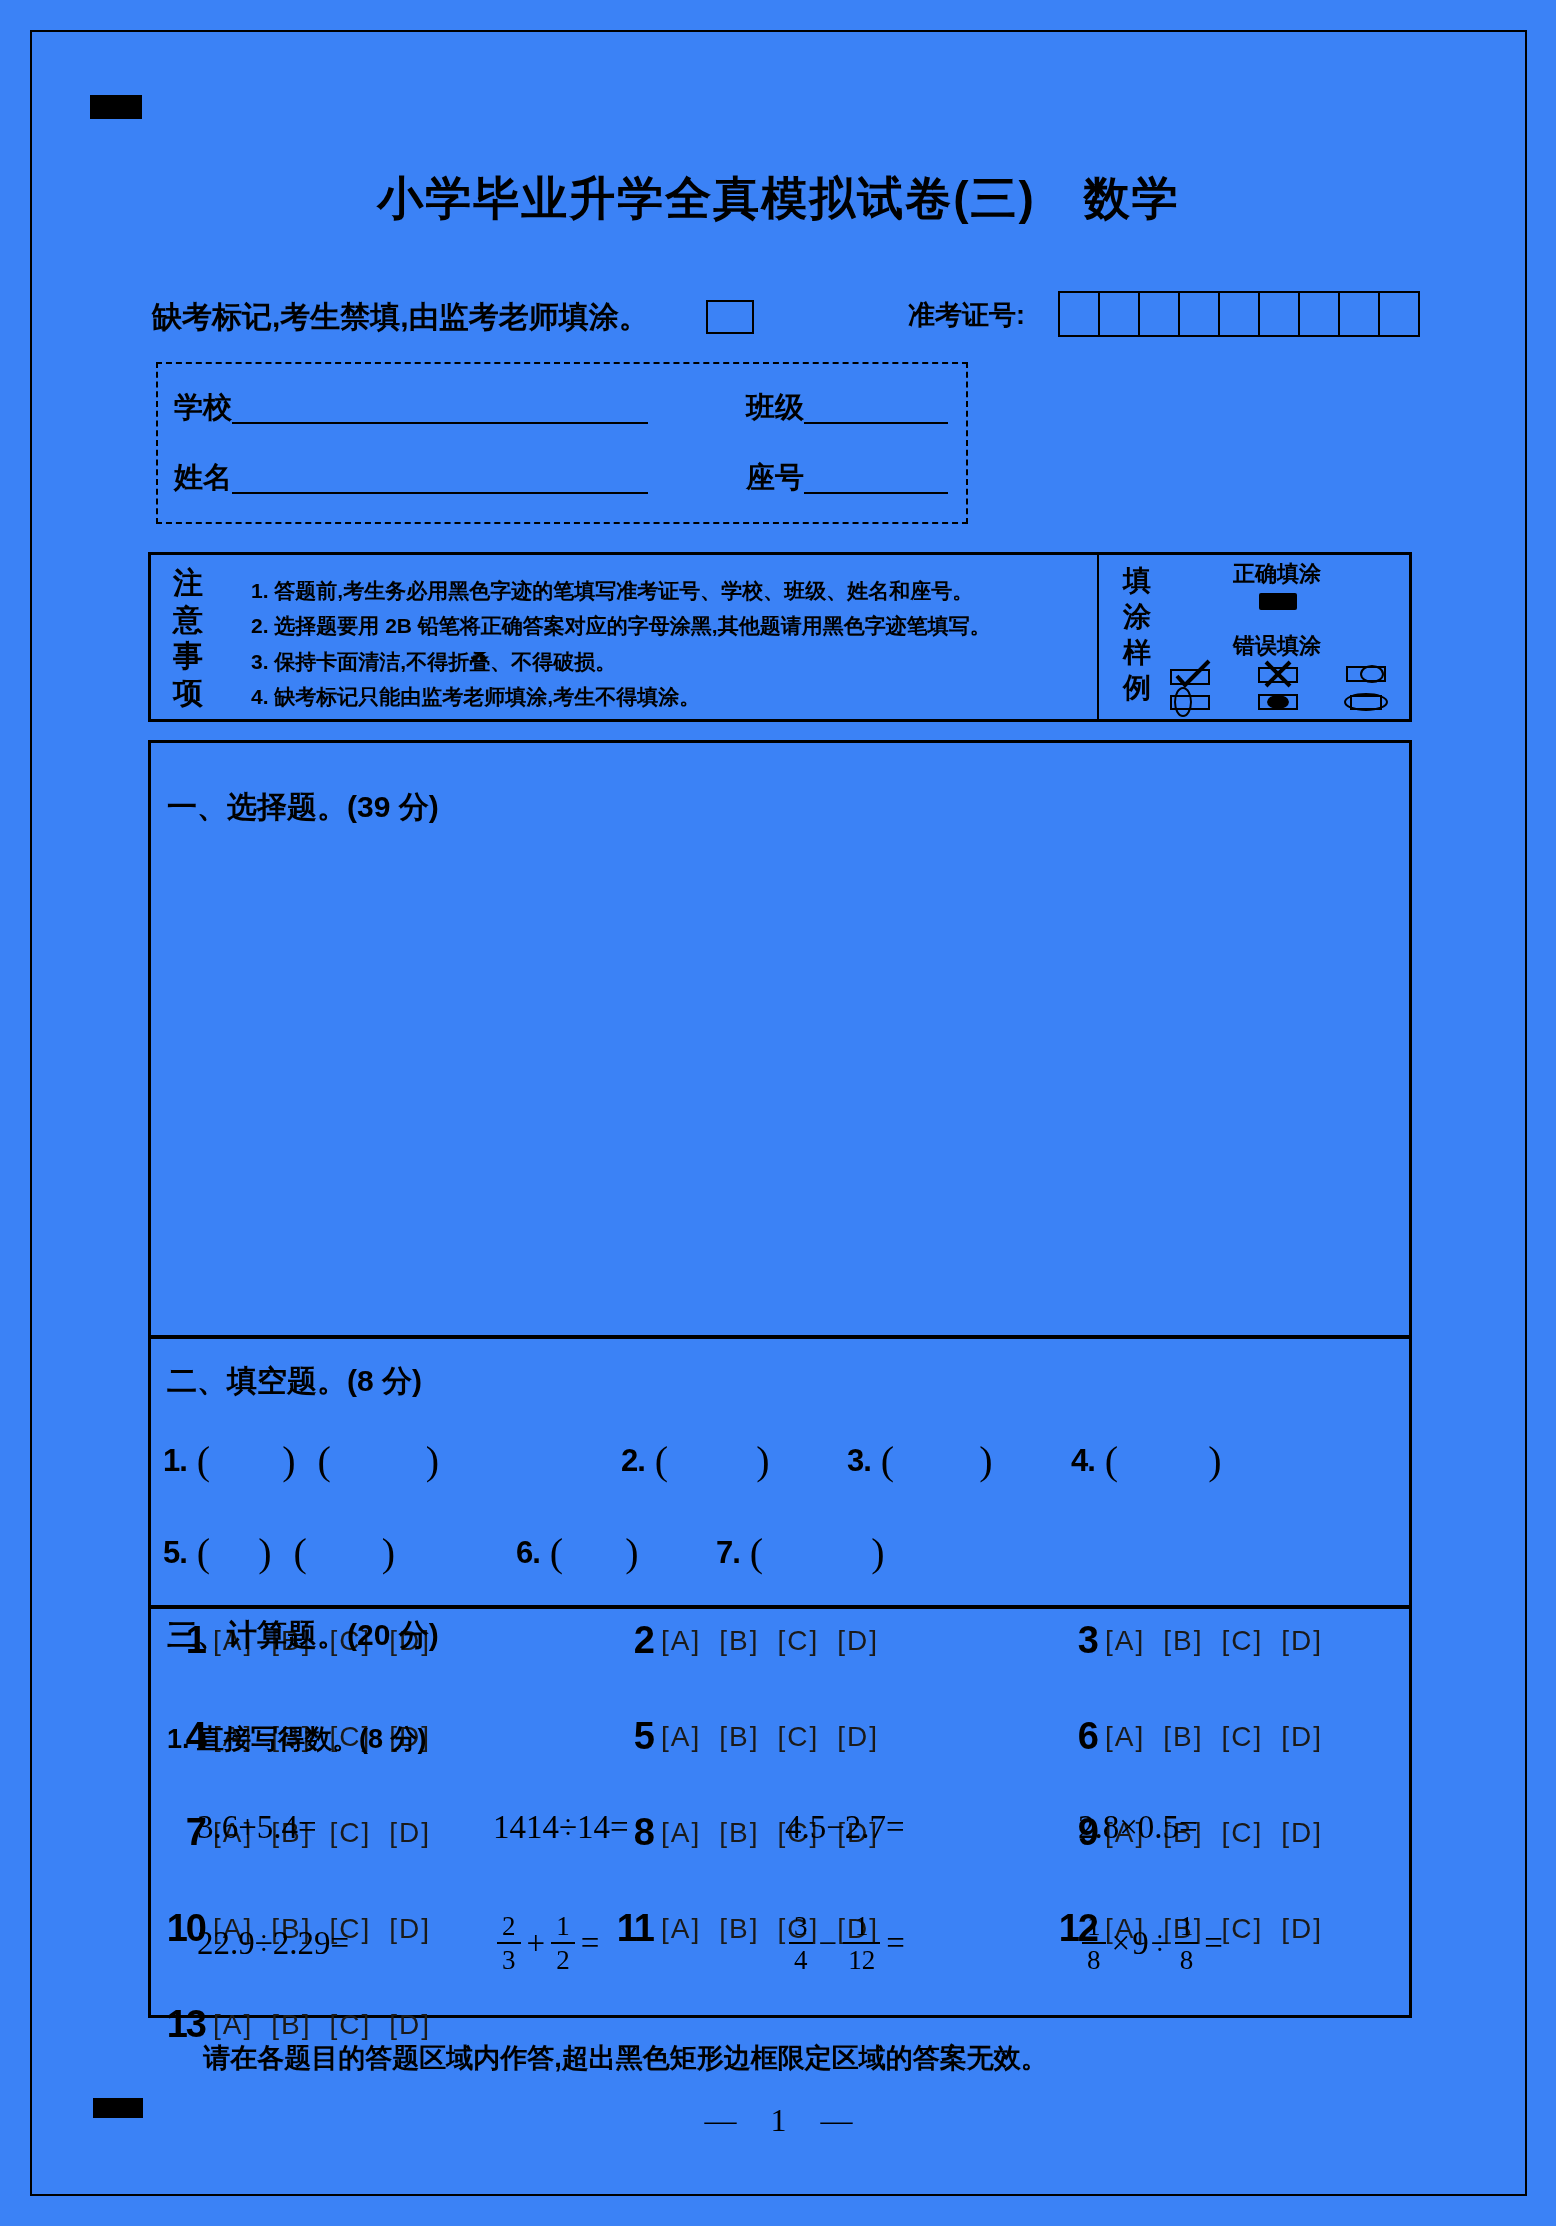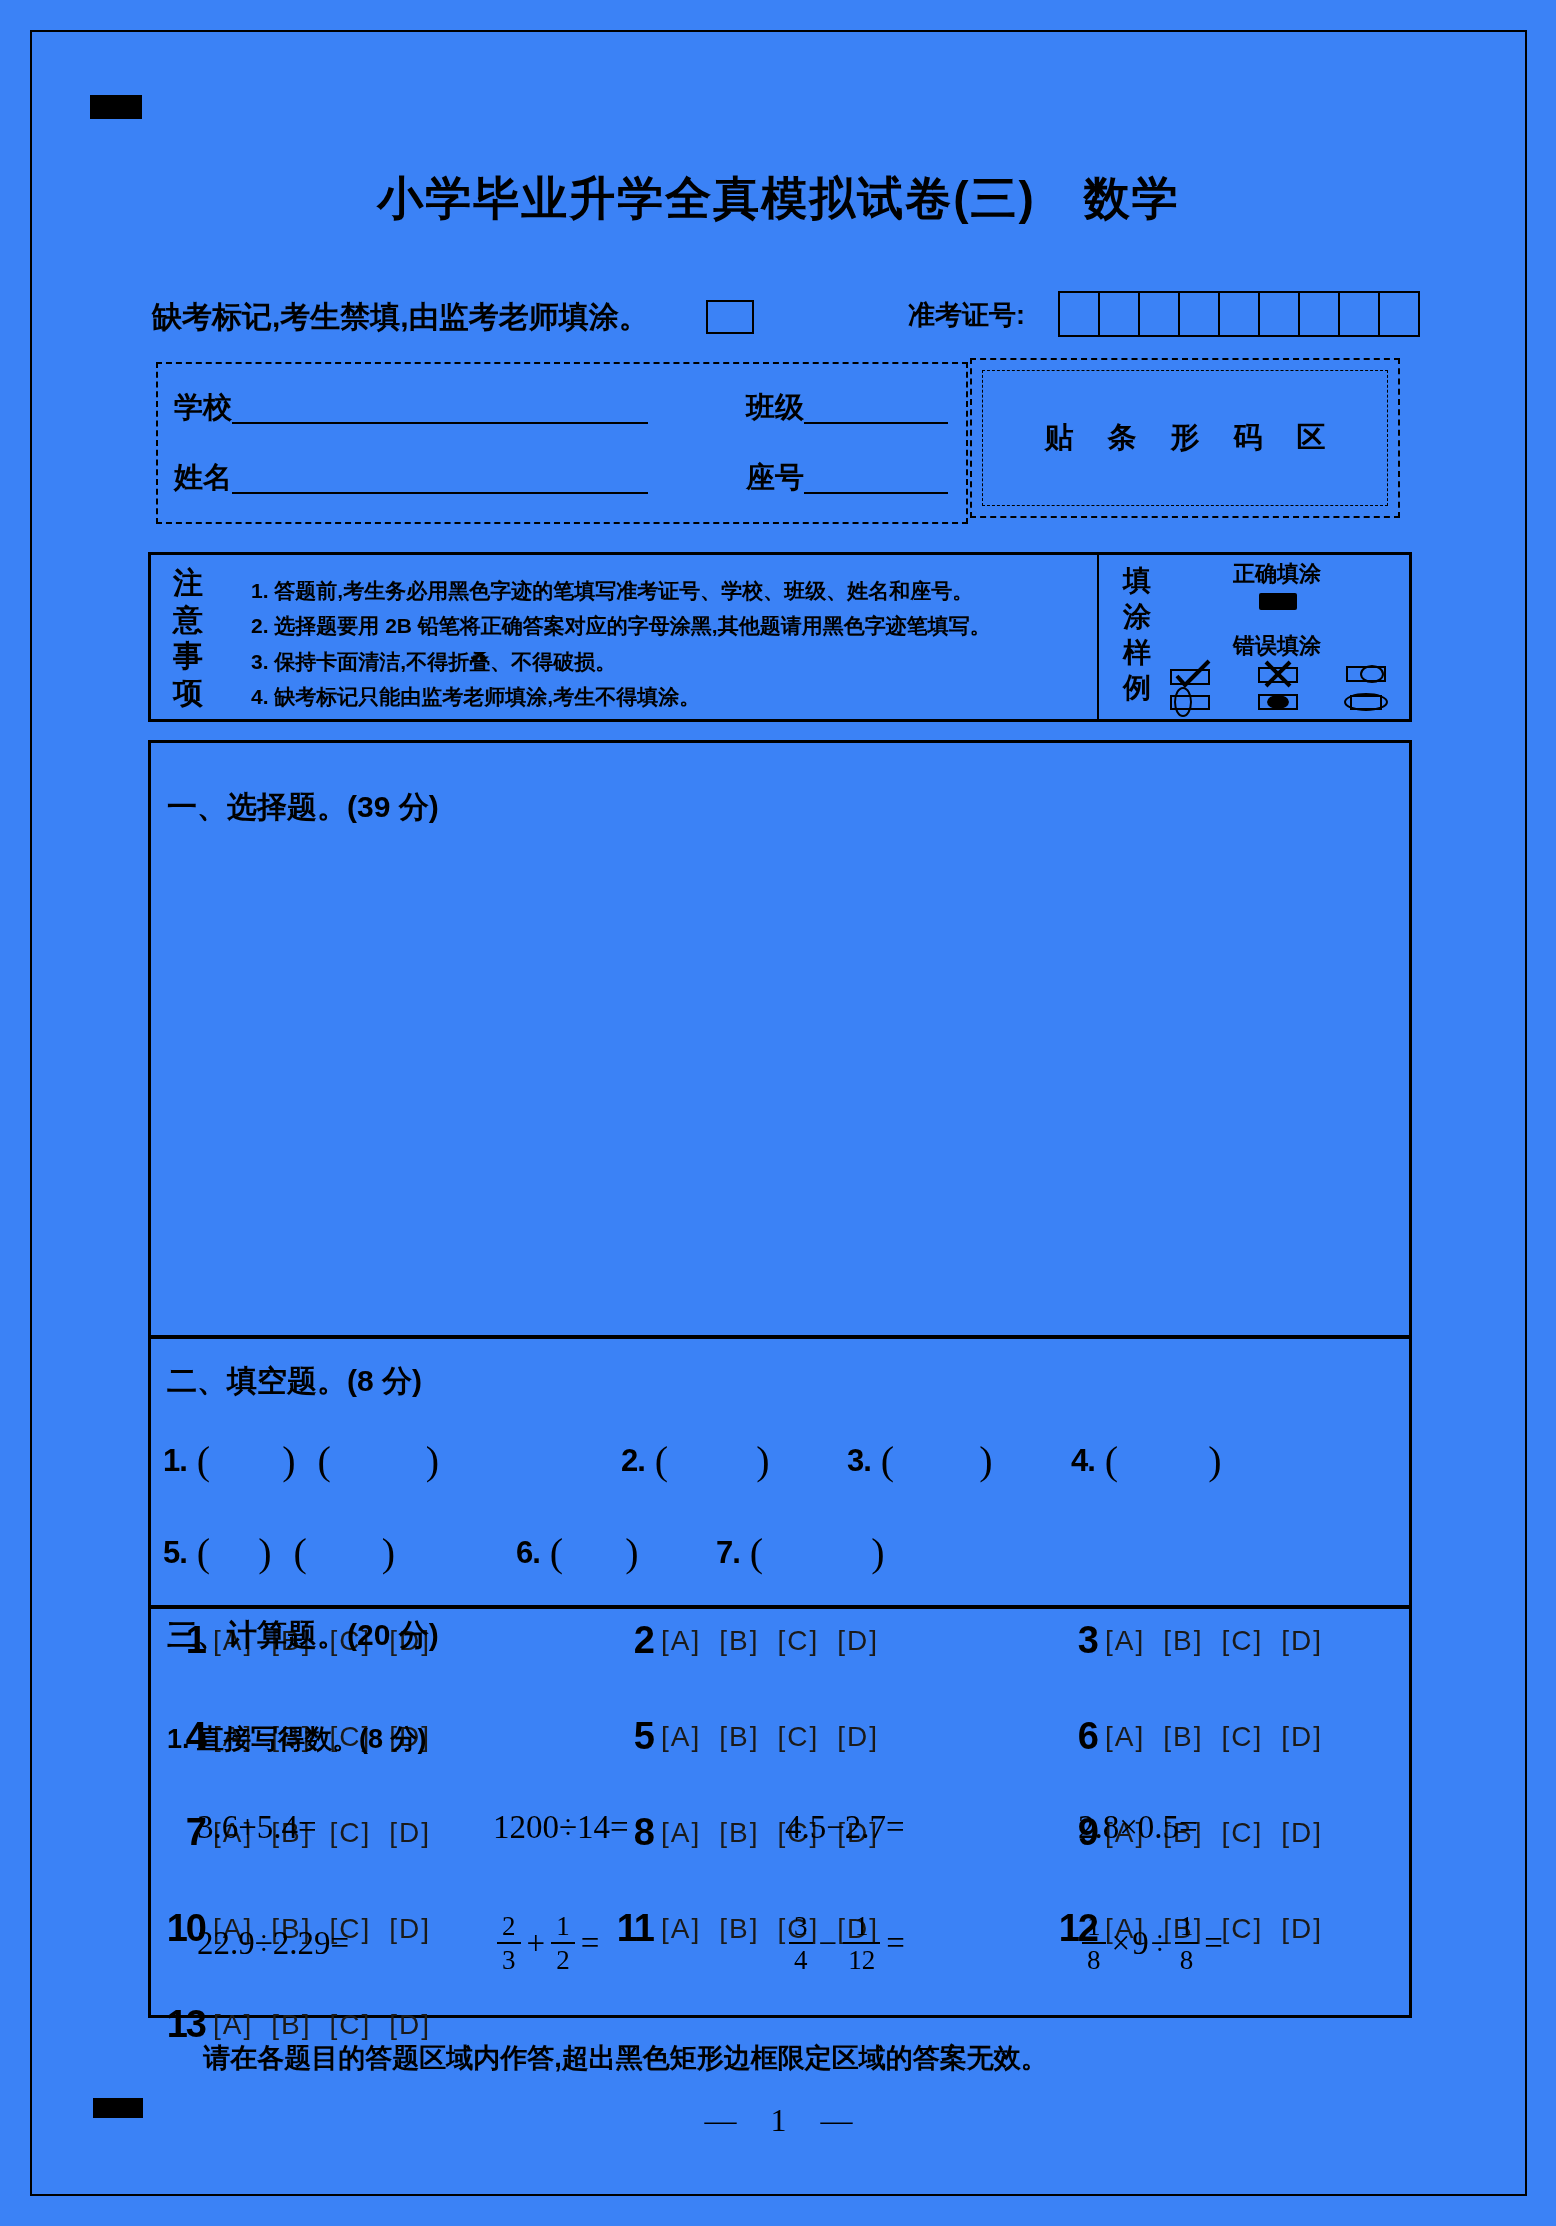--- a/index.html
+++ b/index.html
@@ -119,25 +119,20 @@
       <span class="uline" style="left:646px;width:144px;"></span>
     </div>
     <div class="info-row r2">
       <span class="ilabel" style="left:16px;">姓名</span>
       <span class="uline" style="left:74px;width:416px;"></span>
       <span class="ilabel" style="left:588px;">座号</span>
       <span class="uline" style="left:646px;width:144px;"></span>
     </div>
   </div>
 
-  <div class="abs barcode-box">
-    <div class="barcode-inner">
-      <span class="barcode-label">贴条形码区</span>
-    </div>
-  </div>
 
   <div class="abs notes-box">
     <div class="vtext notes-side">注意事项</div>
     <div class="note-item n1">1. 答题前,考生务必用黑色字迹的笔填写准考证号、学校、班级、姓名和座号。</div>
     <div class="note-item n2">2. 选择题要用 2B 铅笔将正确答案对应的字母涂黑,其他题请用黑色字迹笔填写。</div>
     <div class="note-item n3">3. 保持卡面清洁,不得折叠、不得破损。</div>
     <div class="note-item n4">4. 缺考标记只能由监考老师填涂,考生不得填涂。</div>
     <div class="notes-vdivider"></div>
     <div class="vtext sample-side">填涂样例</div>
     <div class="sample-label correct">正确填涂</div>
@@ -343,21 +338,21 @@
           <span>)</span>
         </span>
     </div>
 
     <div class="divider" style="top:862px;"></div>
     <div class="sec-head" style="top:872px;">三、计算题。(20 分)</div>
     <div class="sub-head" style="top:978px;">1. 直接写得数。(8 分)</div>
 
     <div class="expr-row" style="top:1066px;">
       <div class="expr ex1">3.6+5.4=</div>
-      <div class="expr ex2">1200÷14=</div>
+      <div class="expr ex2">1414÷14=</div>
       <div class="expr ex3">4.5−2.7=</div>
       <div class="expr ex4">2.8×0.5=</div>
     </div>
 
     <div class="expr-row" style="top:1168px;height:80px;">
       <div class="expr ex1" style="top:14px;">22.9÷2.29=</div>
       <div class="expr ex2">
         <span class="frac">
             <span class="fn">2</span>
             <span class="fd">3</span>

